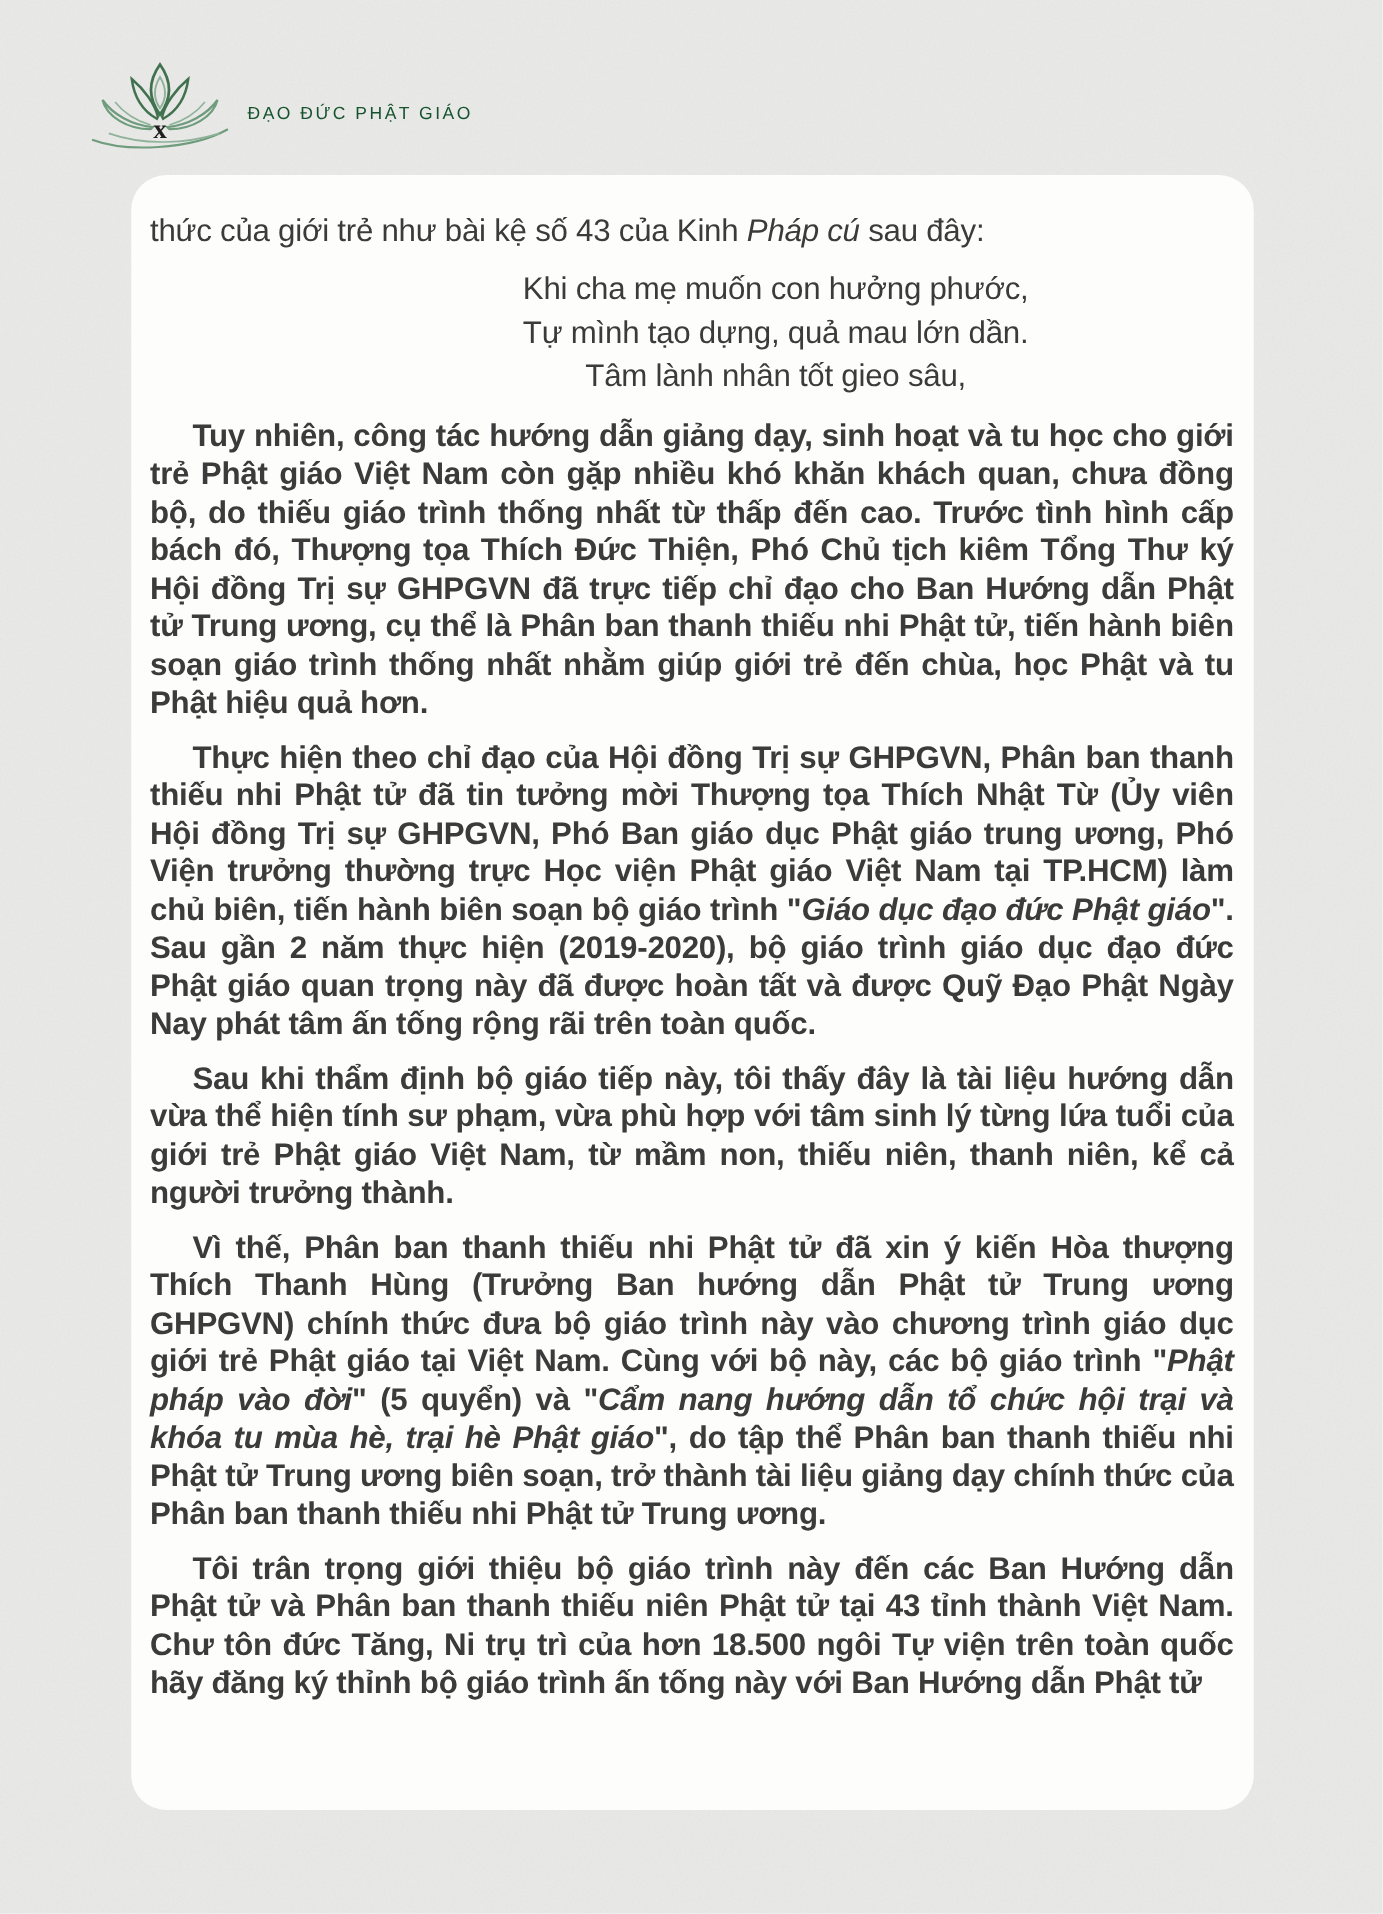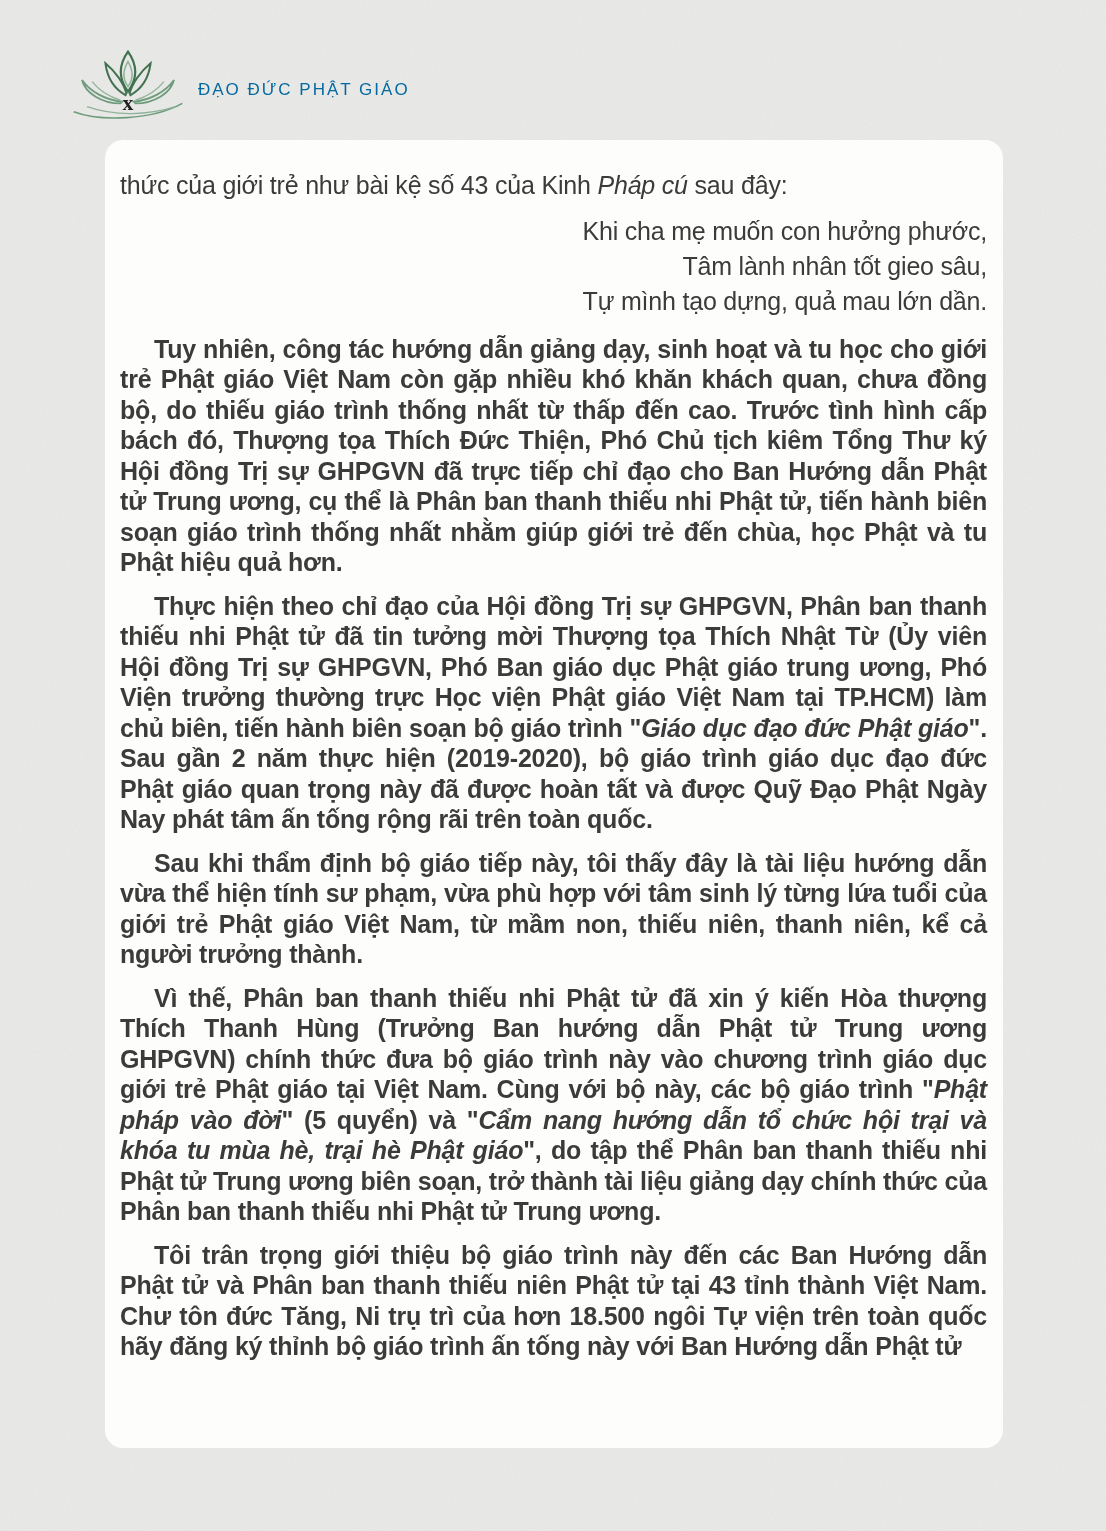--- a/index.html
+++ b/index.html
@@ -20,51 +20,51 @@
     position: absolute;
     left: 72px; top: 48px;
     height: 84px;
     display: flex;
     align-items: center;
     gap: 14px;
     z-index: 2;
   }
   .lotus { width: 112px; height: 84px; display: block; }
   .running-title {
-    font-size: 17px;
+    font-size: 14px;
     letter-spacing: 2px;
-    color: #0369a1;
+    color: #14532d;
     white-space: nowrap;
   }
   .content-card {
     position: absolute;
     left: 105px; top: 140px;
     width: 898px; height: 1308px;
     background: #fdfdfc;
-    border-radius: 18px;
+    border-radius: 28px;
     z-index: 1;
     box-sizing: border-box;
     padding: 30px 16px 0 15px;
   }
   .page-text {
     font-size: 25px;
     line-height: 30.5px;
     letter-spacing: -0.2px;
     color: #3b3b3b;
     text-align: justify;
   }
   .page-text p.para {
     margin: 0 0 13px 0;
   }
   .page-text p.para.indent { text-indent: 34px; font-weight: bold; }
   .page-text em { font-style: italic; }
   .verse {
     margin: 4px 0 15px 134px;
     line-height: 35px;
-    text-align: right;
+    text-align: center;
   }
 </style>
 </head>
 <body>
 
 <svg class="paper-texture" width="1106" height="1531" aria-hidden="true">
   <filter id="grain">
     <feTurbulence type="fractalNoise" baseFrequency="0.55" numOctaves="2" stitchTiles="stitch"></feTurbulence>
     <feColorMatrix type="saturate" values="0"></feColorMatrix>
     <feComponentTransfer>
@@ -97,22 +97,22 @@
     <text x="67" y="74" text-anchor="middle" font-family="Liberation Serif, serif" font-weight="700" font-size="26" fill="#1f1f1f">x</text>
   </svg>
   <div class="running-title">ĐẠO ĐỨC PHẬT GIÁO</div>
 </header>
 
 <main class="content-card">
   <div class="page-text">
       <p class="para"><span>thức của giới trẻ như bài kệ số 43 của Kinh </span><em>Pháp cú</em><span> sau đây:</span></p>
       <div class="verse">
         <div>Khi cha mẹ muốn con hưởng phước,</div>
+        <div>Tự mình tạo dựng, quả mau lớn dần.</div>
         <div>Tâm lành nhân tốt gieo sâu,</div>
-        <div>Tự mình tạo dựng, quả mau lớn dần.</div>
       </div>
       <p class="para indent"><span>Tuy nhiên, công tác hướng dẫn giảng dạy, sinh hoạt và tu học cho giới trẻ Phật giáo Việt Nam còn gặp nhiều khó khăn khách quan, chưa đồng bộ, do thiếu giáo trình thống nhất từ thấp đến cao. Trước tình hình cấp bách đó, Thượng tọa Thích Đức Thiện, Phó Chủ tịch kiêm Tổng Thư ký Hội đồng Trị sự GHPGVN đã trực tiếp chỉ đạo cho Ban Hướng dẫn Phật tử Trung ương, cụ thể là Phân ban thanh thiếu nhi Phật tử, tiến hành biên soạn giáo trình thống nhất nhằm giúp giới trẻ đến chùa, học Phật và tu Phật hiệu quả hơn.</span></p>
       <p class="para indent"><span>Thực hiện theo chỉ đạo của Hội đồng Trị sự GHPGVN, Phân ban thanh thiếu nhi Phật tử đã tin tưởng mời Thượng tọa Thích Nhật Từ (Ủy viên Hội đồng Trị sự GHPGVN, Phó Ban giáo dục Phật giáo trung ương, Phó Viện trưởng thường trực Học viện Phật giáo Việt Nam tại TP.HCM) làm chủ biên, tiến hành biên soạn bộ giáo trình "</span><em>Giáo dục đạo đức Phật giáo</em><span>". Sau gần 2 năm thực hiện (2019-2020), bộ giáo trình giáo dục đạo đức Phật giáo quan trọng này đã được hoàn tất và được Quỹ Đạo Phật Ngày Nay phát tâm ấn tống rộng rãi trên toàn quốc.</span></p>
       <p class="para indent"><span>Sau khi thẩm định bộ giáo tiếp này, tôi thấy đây là tài liệu hướng dẫn vừa thể hiện tính sư phạm, vừa phù hợp với tâm sinh lý từng lứa tuổi của giới trẻ Phật giáo Việt Nam, từ mầm non, thiếu niên, thanh niên, kể cả người trưởng thành.</span></p>
       <p class="para indent"><span>Vì thế, Phân ban thanh thiếu nhi Phật tử đã xin ý kiến Hòa thượng Thích Thanh Hùng (Trưởng Ban hướng dẫn Phật tử Trung ương GHPGVN) chính thức đưa bộ giáo trình này vào chương trình giáo dục giới trẻ Phật giáo tại Việt Nam. Cùng với bộ này, các bộ giáo trình "</span><em>Phật pháp vào đời</em><span>" (5 quyển) và "</span><em>Cẩm nang hướng dẫn tổ chức hội trại và khóa tu mùa hè, trại hè Phật giáo</em><span>", do tập thể Phân ban thanh thiếu nhi Phật tử Trung ương biên soạn, trở thành tài liệu giảng dạy chính thức của Phân ban thanh thiếu nhi Phật tử Trung ương.</span></p>
       <p class="para indent"><span>Tôi trân trọng giới thiệu bộ giáo trình này đến các Ban Hướng dẫn Phật tử và Phân ban thanh thiếu niên Phật tử tại 43 tỉnh thành Việt Nam. Chư tôn đức Tăng, Ni trụ trì của hơn 18.500 ngôi Tự viện trên toàn quốc hãy đăng ký thỉnh bộ giáo trình ấn tống này với Ban Hướng dẫn Phật tử</span></p>
     </div>
 </main>
 
 </body></html>

